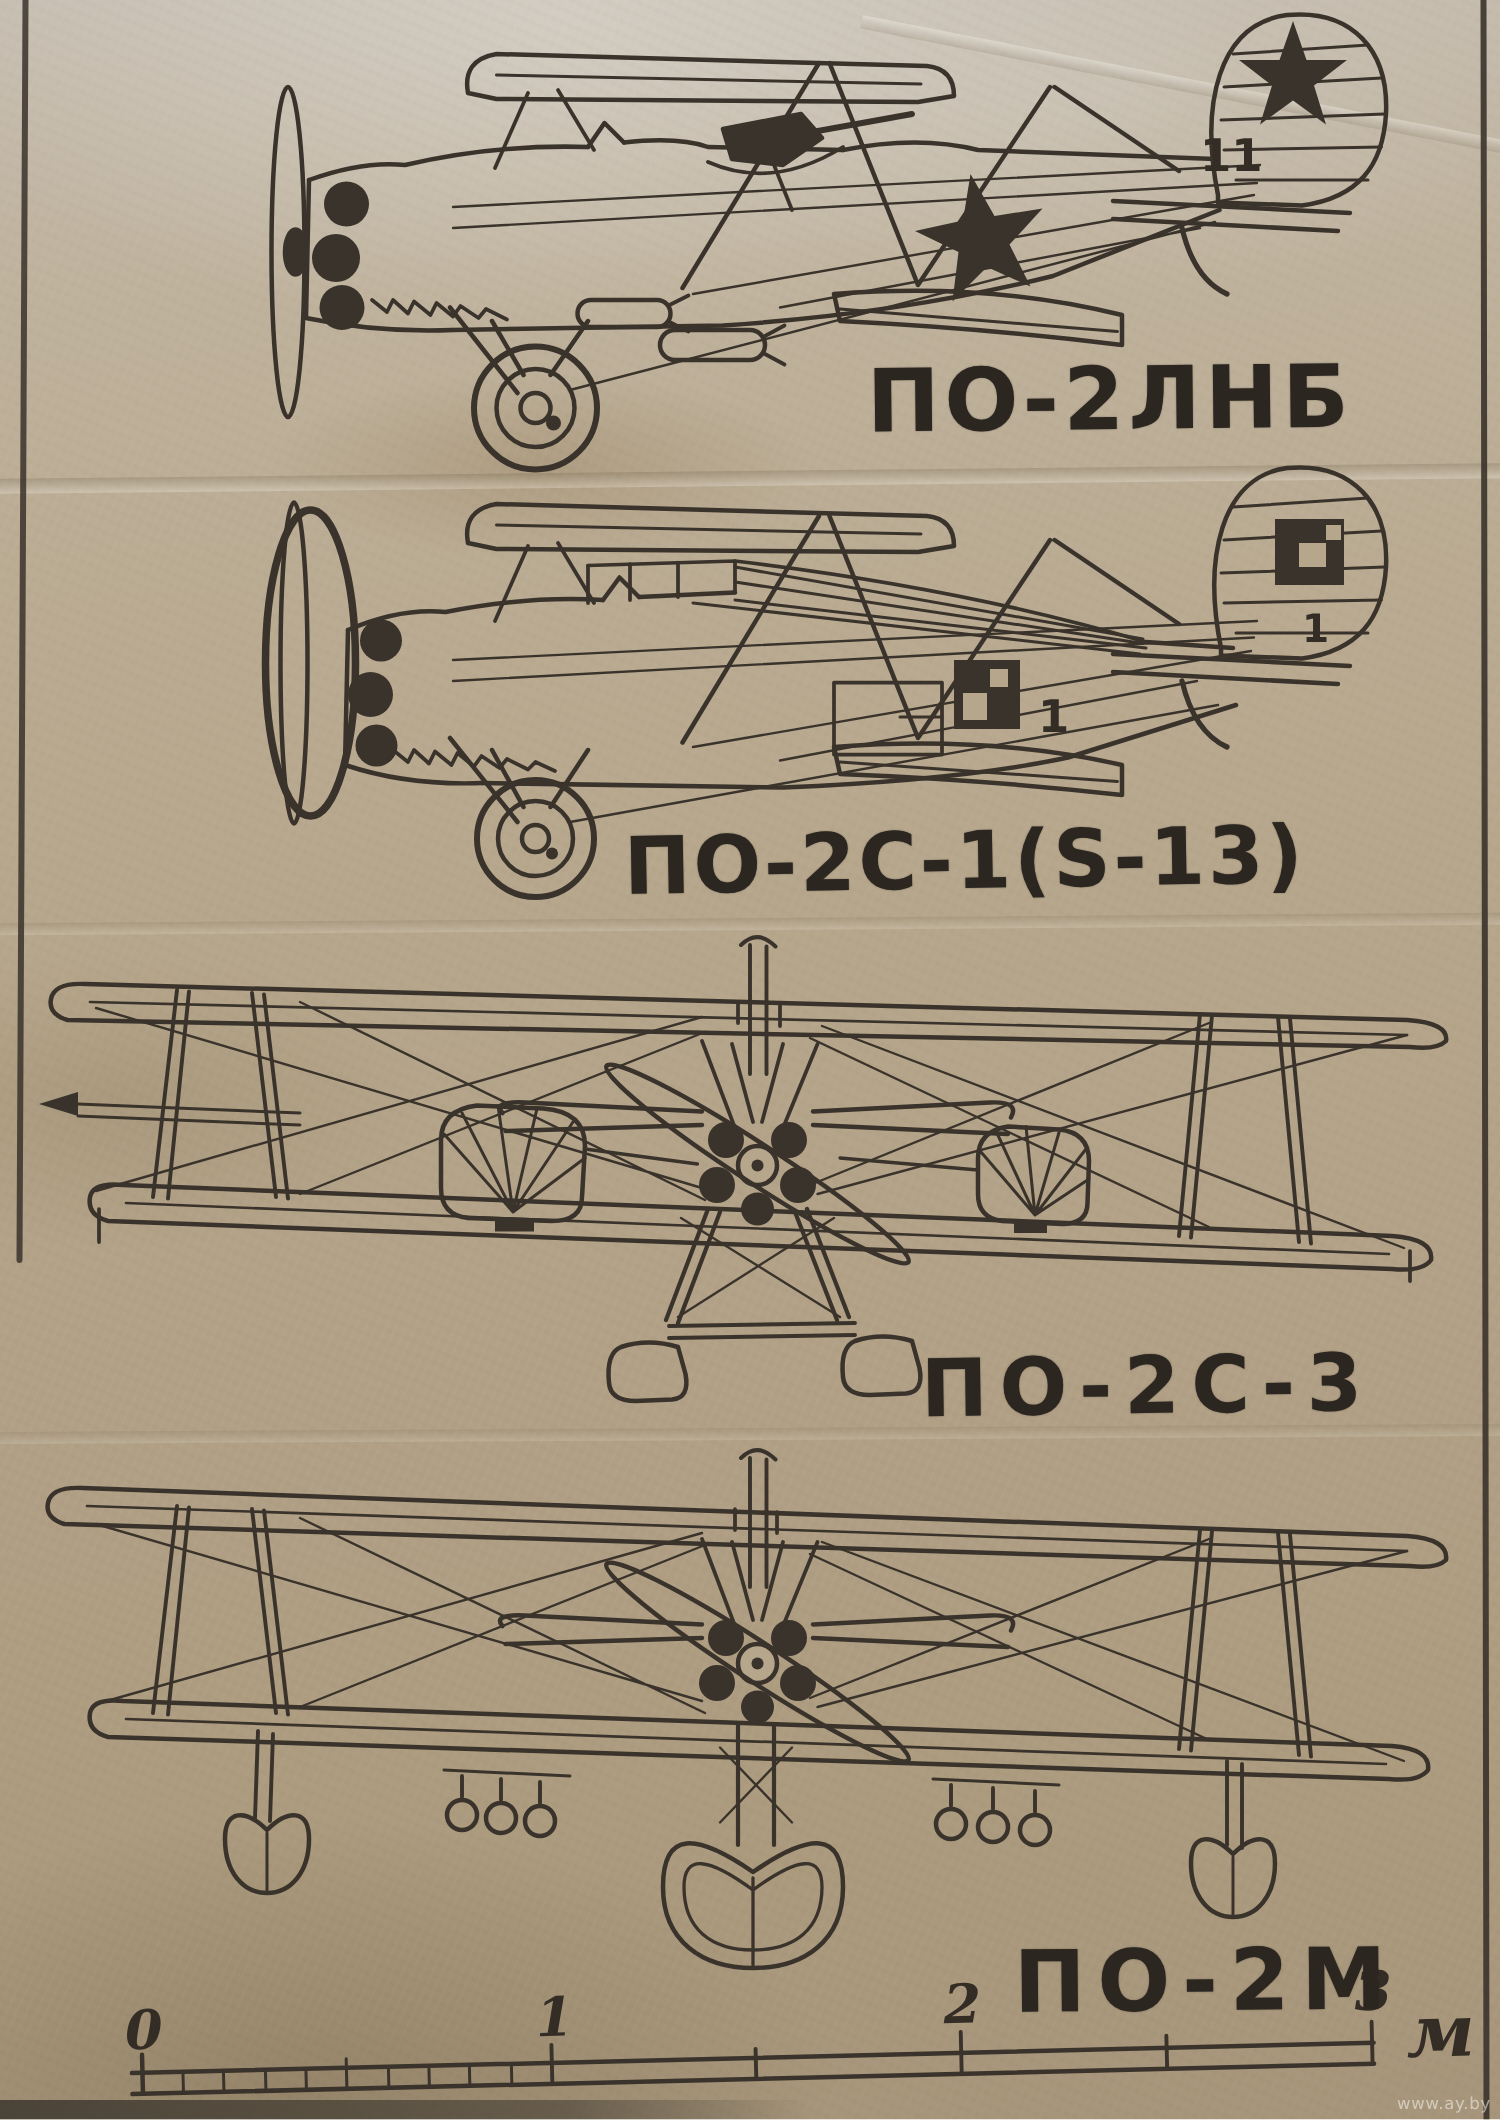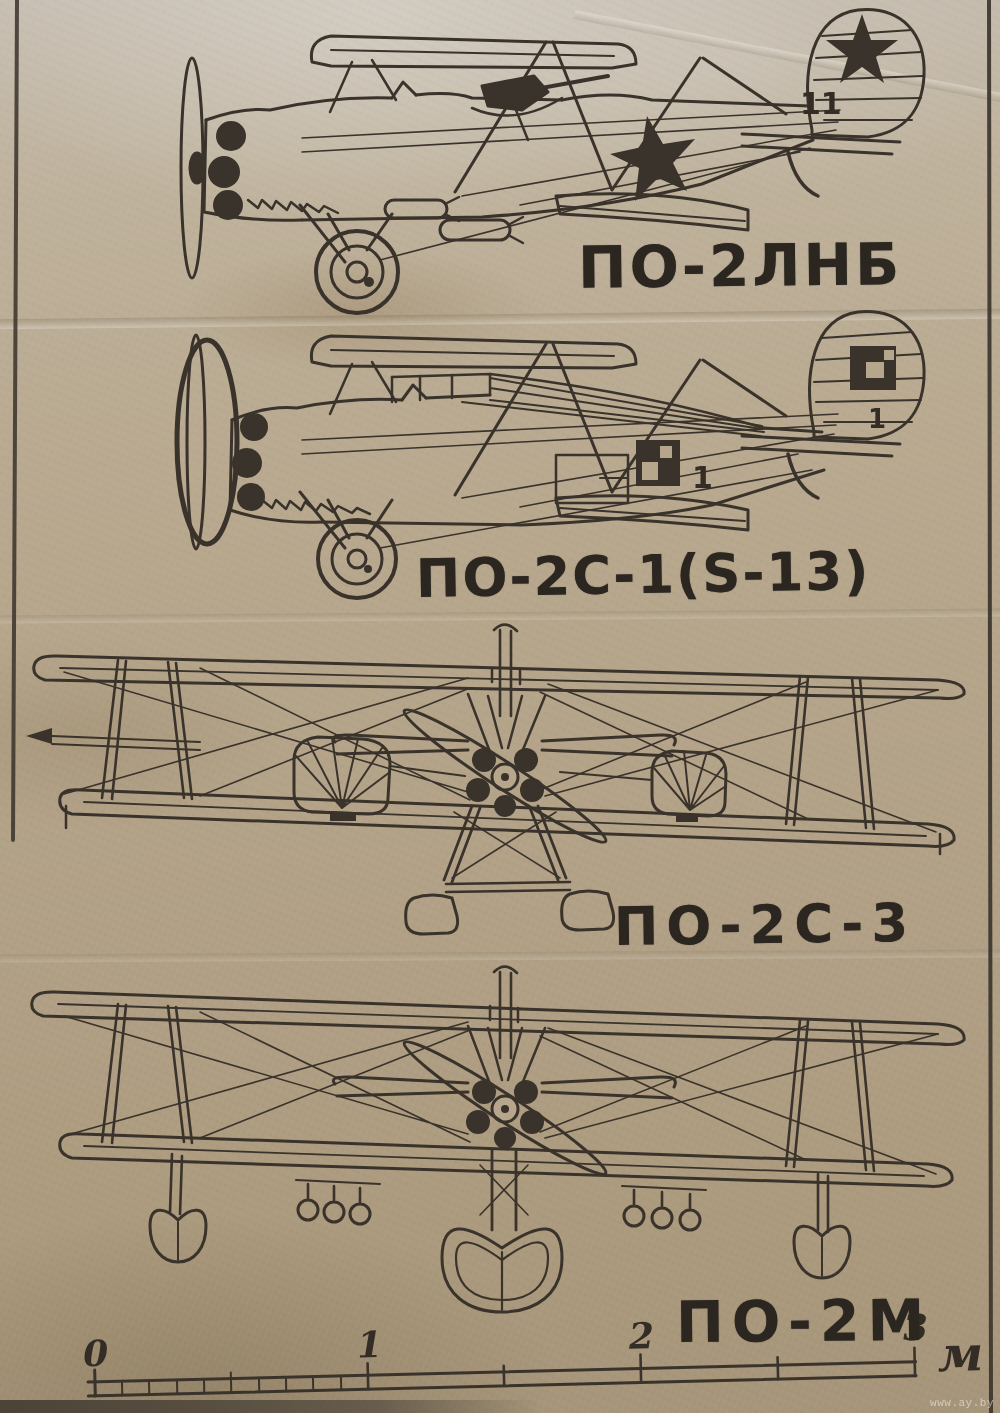--- a/index.html
+++ b/index.html
@@ -30,21 +30,21 @@
   .bottom-shadow{position:absolute;left:0;top:1400px;width:540px;height:13px;
     background:linear-gradient(to right, rgba(60,54,46,.85), rgba(60,54,46,.55) 70%, rgba(60,54,46,0));}
   svg.sheet{position:absolute;left:0;top:0;}
   .cap{position:absolute;color:#2b2620;font-weight:bold;white-space:nowrap;
        text-shadow:0 0 1px rgba(43,38,32,.6);}
   #cap1{left:578px;top:232px;font-size:58px;letter-spacing:3px;transform:rotate(-.6deg);}
   #cap2{left:416px;top:544px;font-size:53px;letter-spacing:2px;transform:rotate(-1deg);}
   #cap3{left:614px;top:894px;font-size:53px;letter-spacing:8px;transform:rotate(-.8deg);}
   #cap4{left:676px;top:1288px;font-size:57px;letter-spacing:8px;transform:rotate(-.5deg);}
   .watermark{position:absolute;right:6px;bottom:4px;font-size:11px;color:rgba(248,246,240,.55);
-    letter-spacing:.5px;font-family:Liberation Mono, monospace;}
+    letter-spacing:.5px;}
   text.mark{font-family:"DejaVu Sans","Liberation Sans",sans-serif;font-weight:bold;fill:#332d25;}
   text.tick{font-family:"DejaVu Serif","Liberation Serif",serif;font-style:italic;font-weight:bold;
     font-size:36px;fill:#332d25;}
   text.unit{font-family:"DejaVu Serif","Liberation Serif",serif;font-style:italic;font-weight:bold;
     font-size:48px;fill:#332d25;}
 </style>
 </head>
 <body>
 
 <div class="paper"></div>

